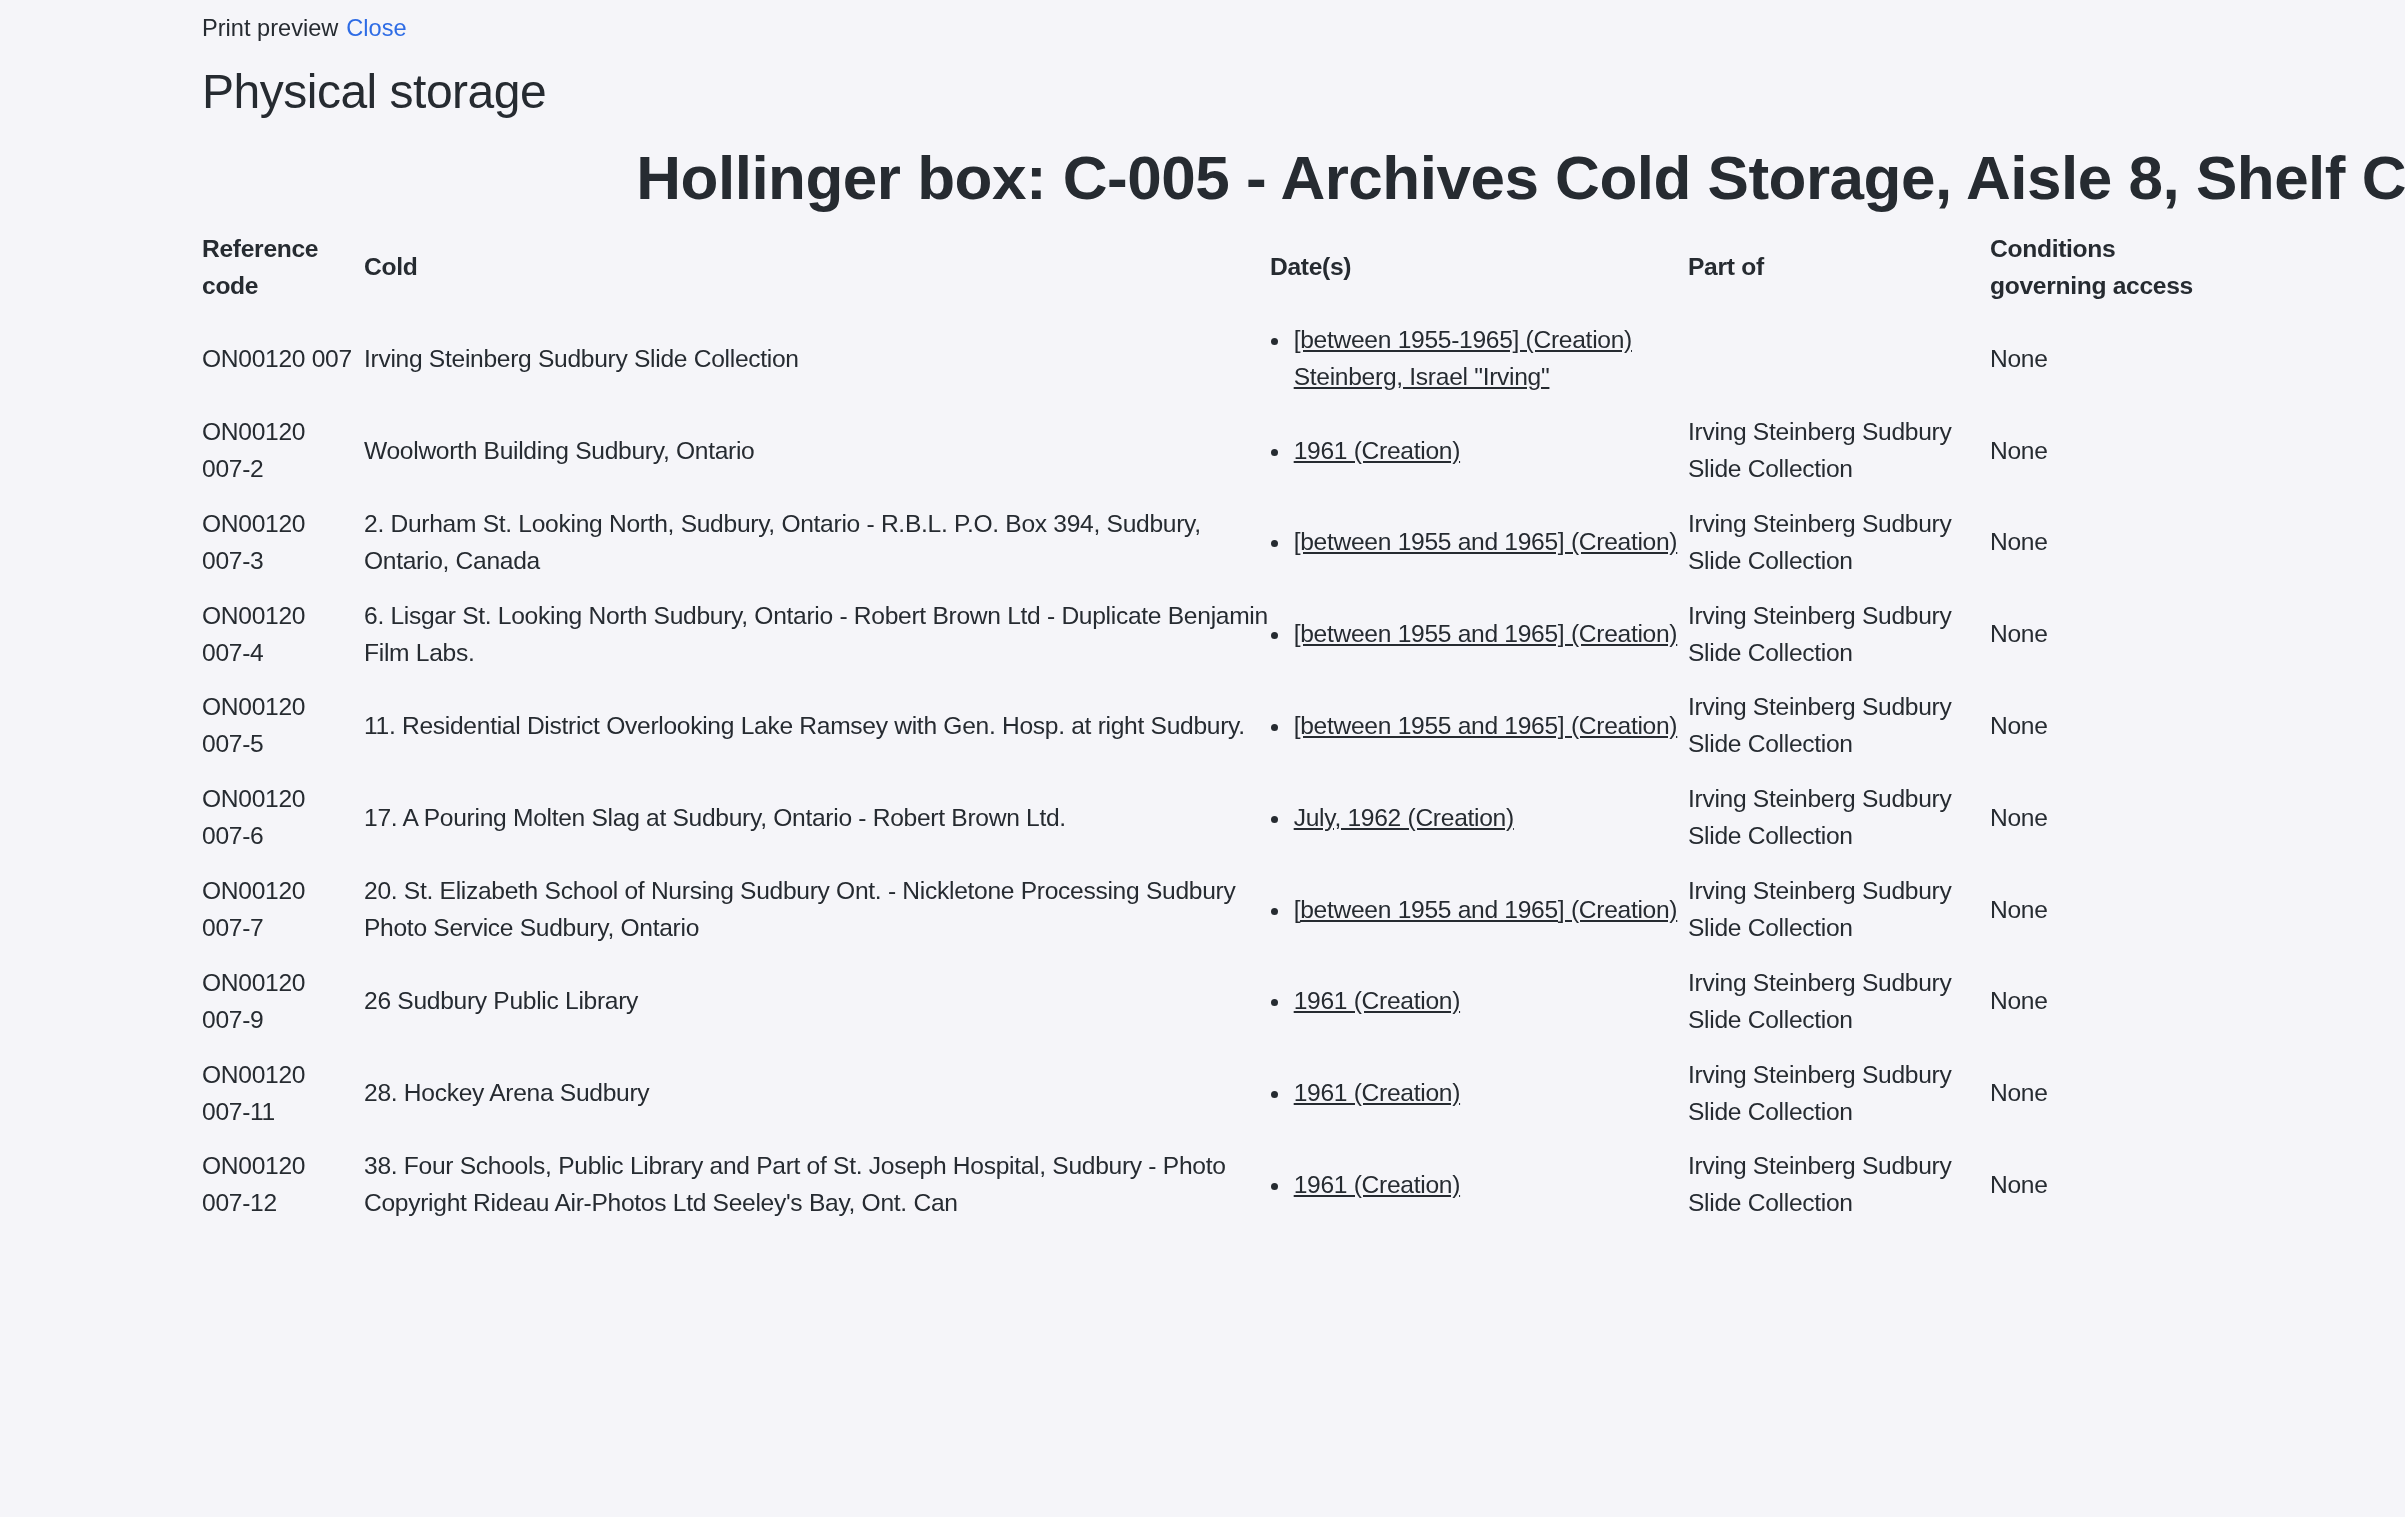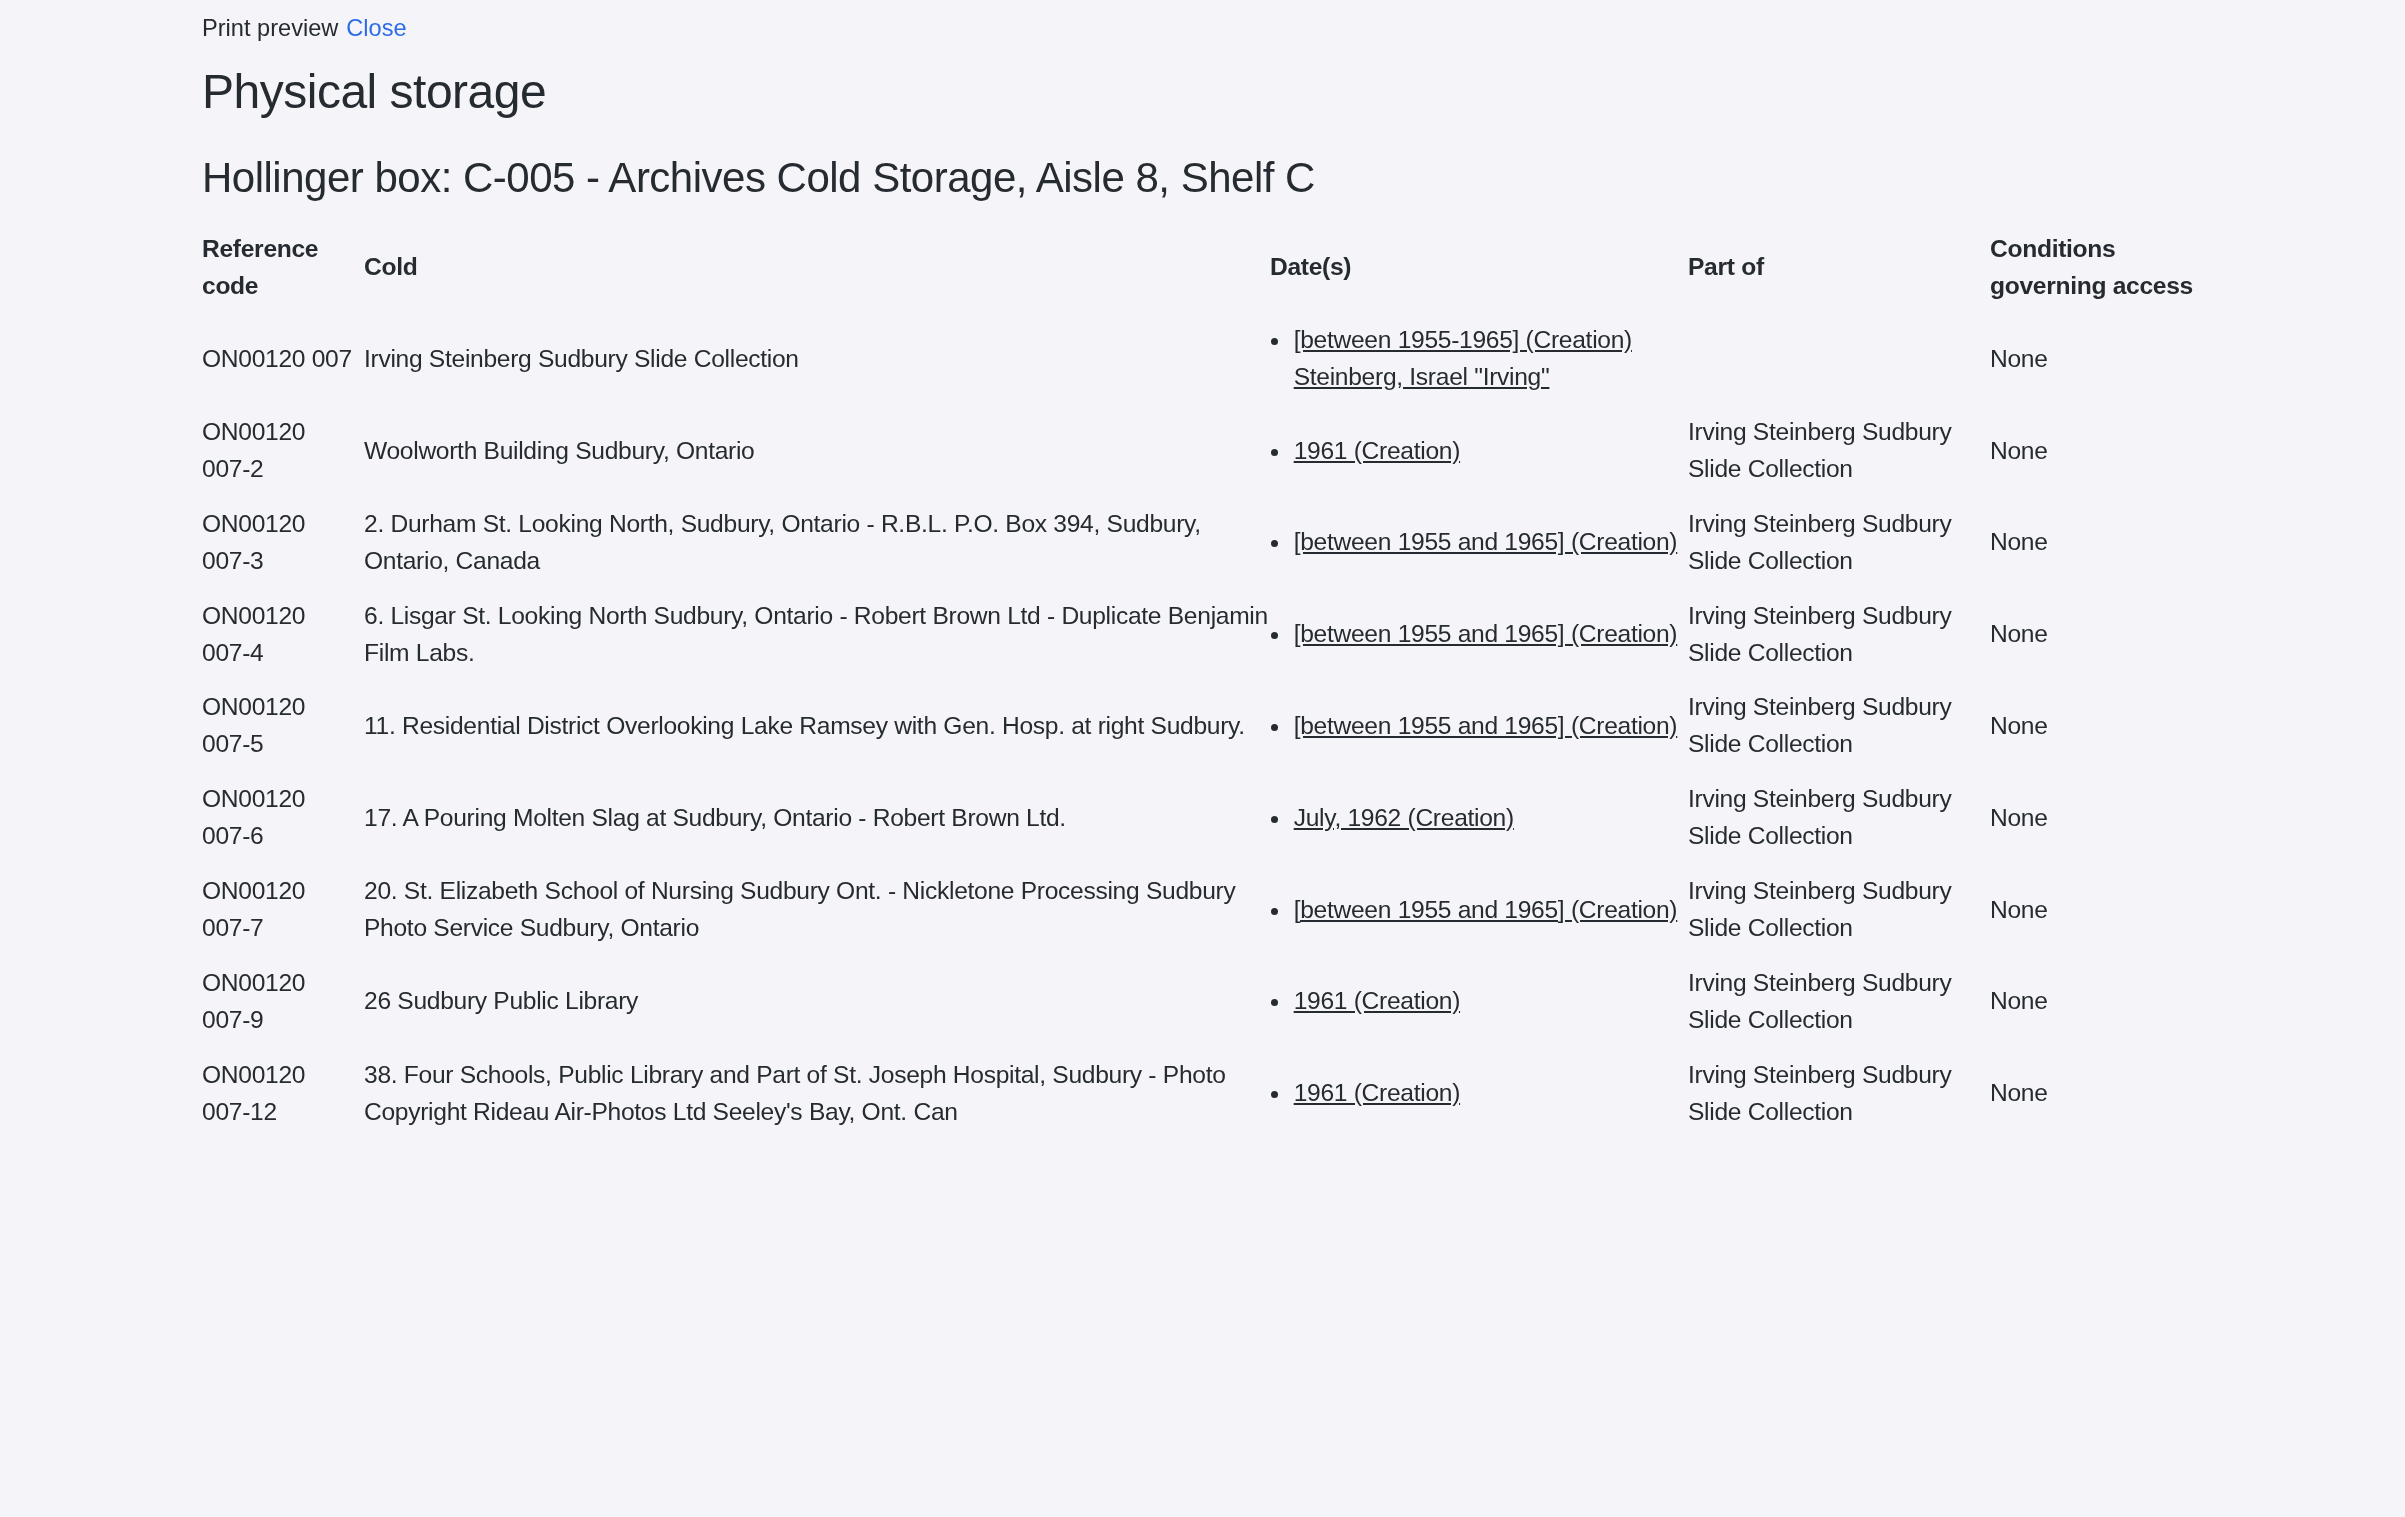--- a/index.html
+++ b/index.html
@@ -28,25 +28,26 @@
     cursor: pointer;
   }
   h1.page-title {
     font-size: 48px;
     line-height: 57px;
     font-weight: 400;
     letter-spacing: -0.5px;
     margin: 19.7px 0 0 0;
   }
   h2.storage-subtitle {
-    font-size: 42px;
+    font-size: 62px;
     line-height: 55px;
-    font-weight: 400;
+    font-weight: 700;
     letter-spacing: -0.5px;
     margin: 29.6px 0 0 0;
+    text-align: right;
   }
   table.storage-table {
     border-collapse: collapse;
     table-layout: fixed;
     width: 2024px;
     margin-top: 15.8px;
   }
   col.c-ref   { width: 162px; }
   col.c-title { width: 906px; }
   col.c-dates { width: 418px; }
@@ -202,20 +203,33 @@
             <ul>
               <li>
                 <div>1961 (Creation)</div>
               </li>
             </ul>
           </td>
           <td class="part-cell">Irving Steinberg Sudbury Slide Collection</td>
           <td class="cond-cell">None</td>
         </tr>
         <tr>
+          <td class="ref-cell">ON00120 007-11</td>
+          <td class="title-cell">28. Hockey Arena Sudbury</td>
+          <td class="dates-cell">
+            <ul>
+              <li>
+                <div>1961 (Creation)</div>
+              </li>
+            </ul>
+          </td>
+          <td class="part-cell">Irving Steinberg Sudbury Slide Collection</td>
+          <td class="cond-cell">None</td>
+        </tr>
+        <tr>
           <td class="ref-cell">ON00120 007-12</td>
           <td class="title-cell">38. Four Schools, Public Library and Part of St. Joseph Hospital, Sudbury - Photo Copyright Rideau Air-Photos Ltd Seeley's Bay, Ont. Can</td>
           <td class="dates-cell">
             <ul>
               <li>
                 <div>1961 (Creation)</div>
               </li>
             </ul>
           </td>
           <td class="part-cell">Irving Steinberg Sudbury Slide Collection</td>

